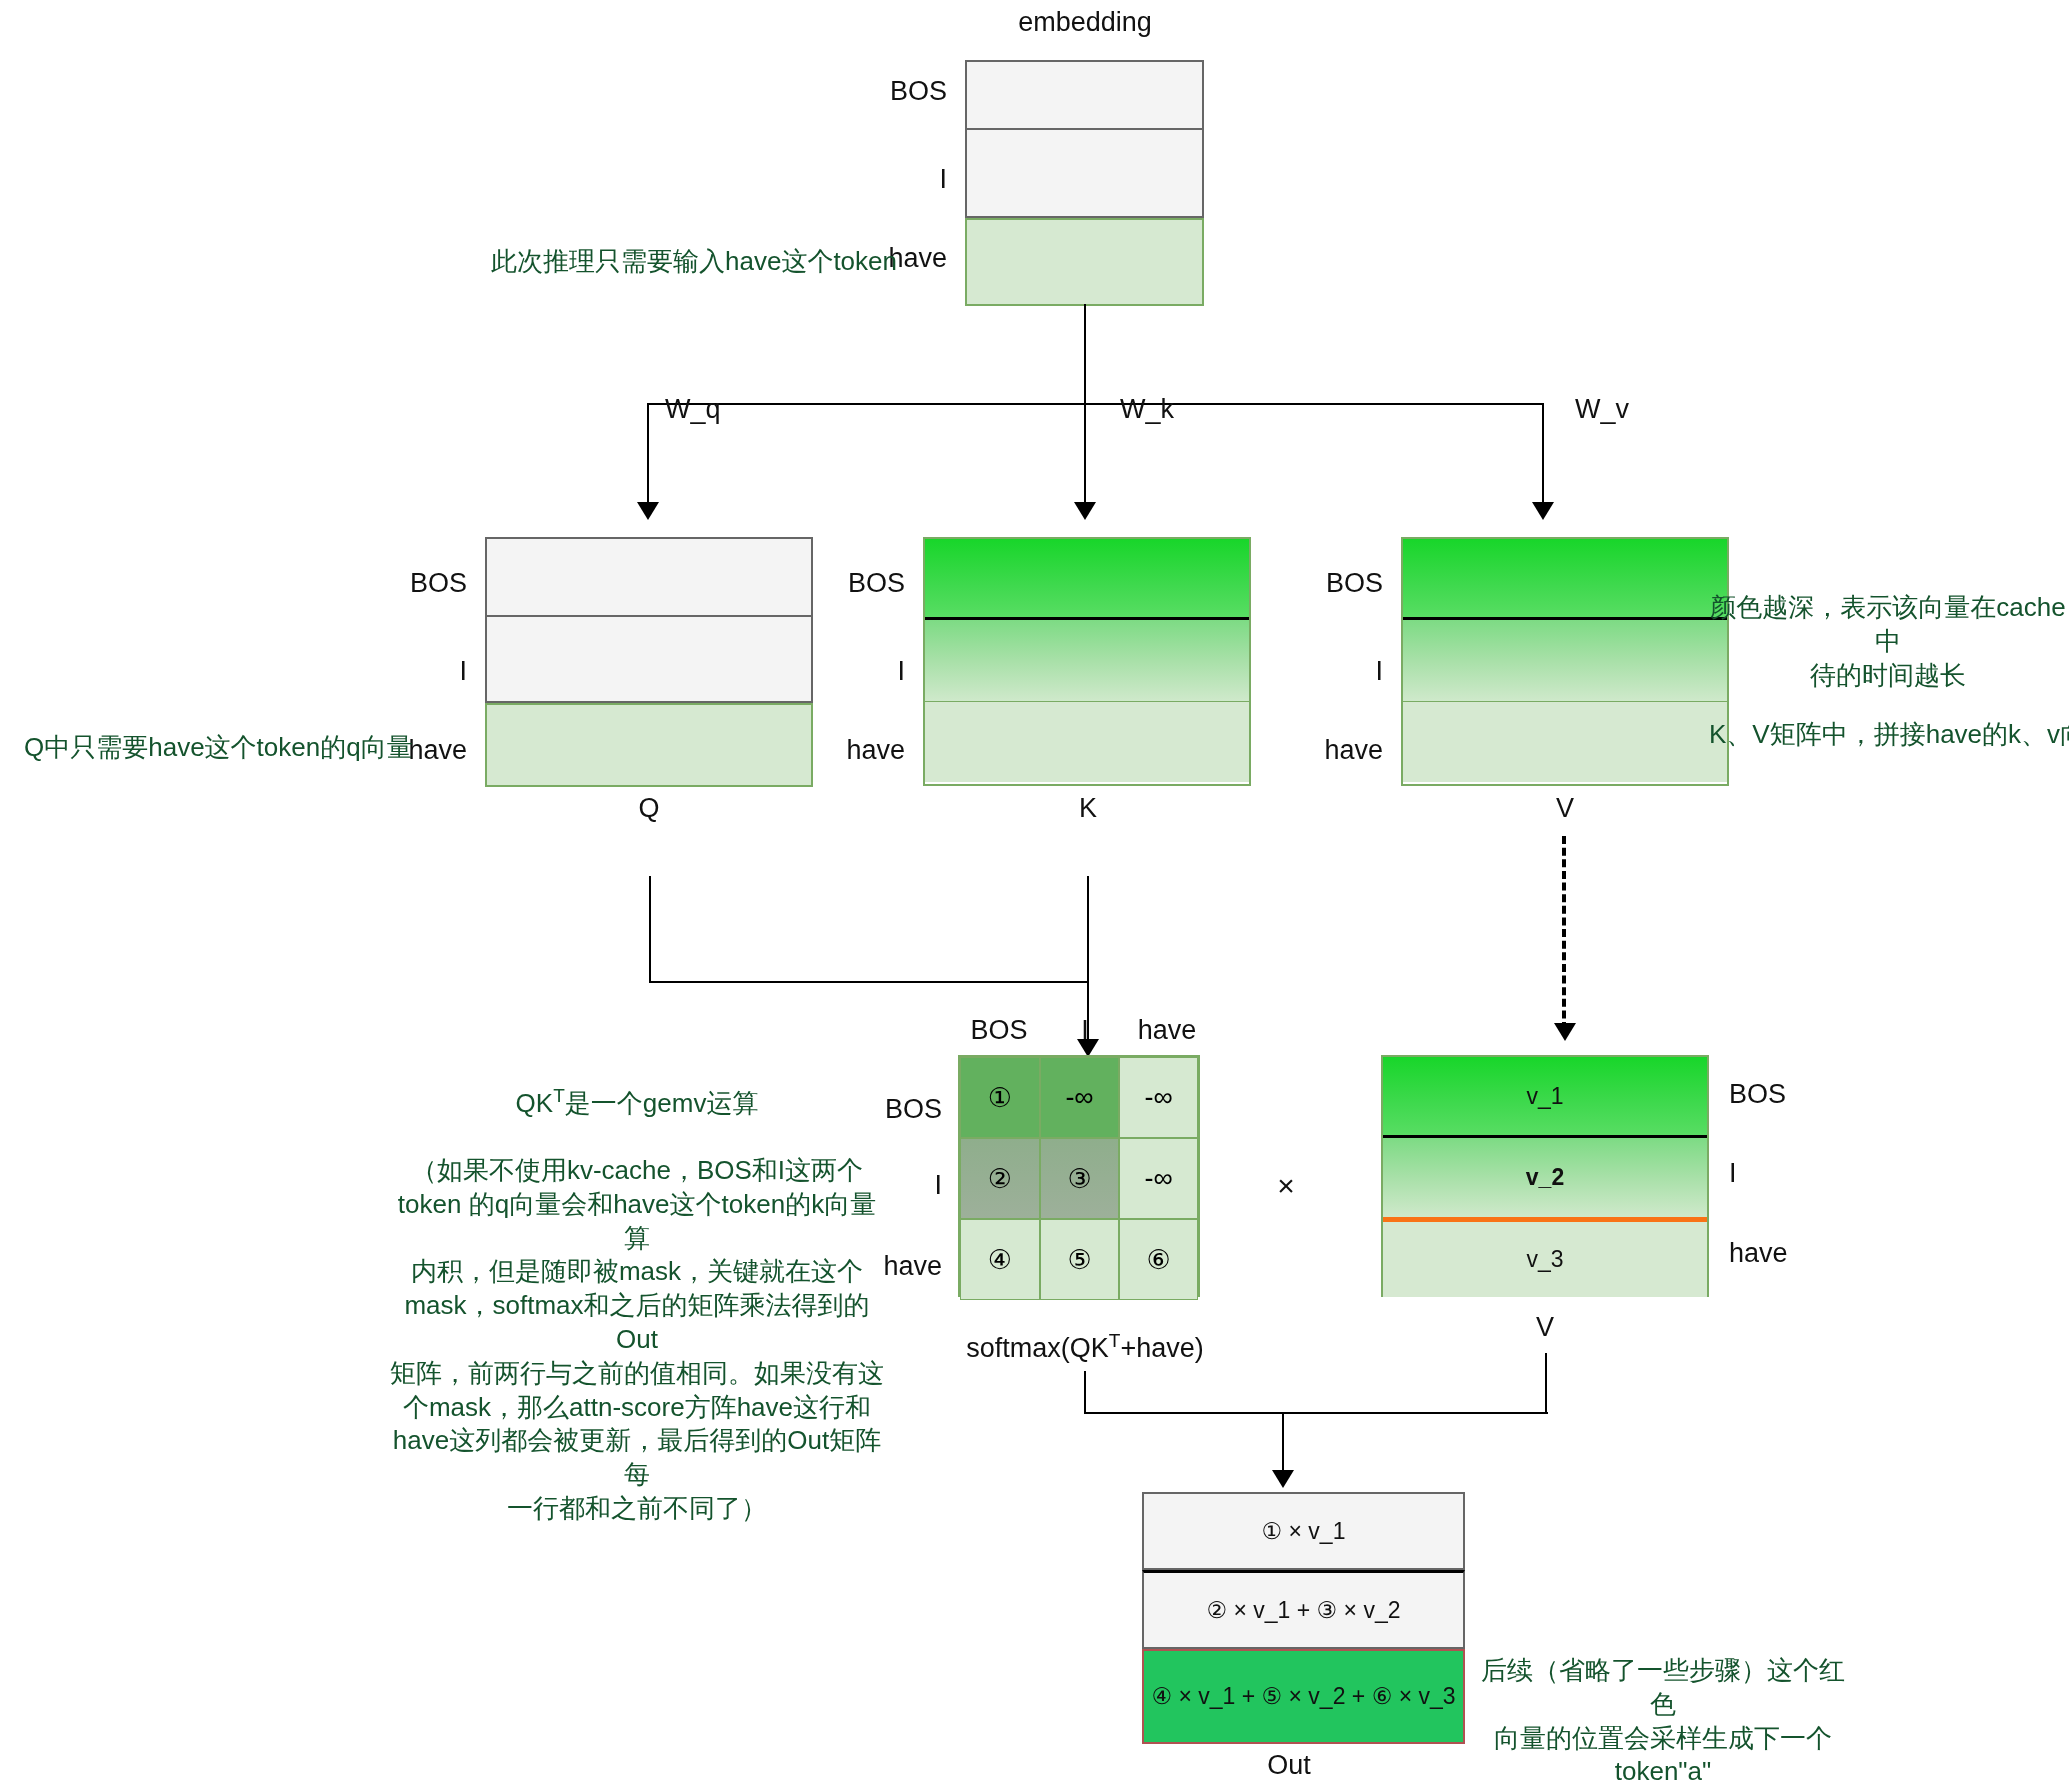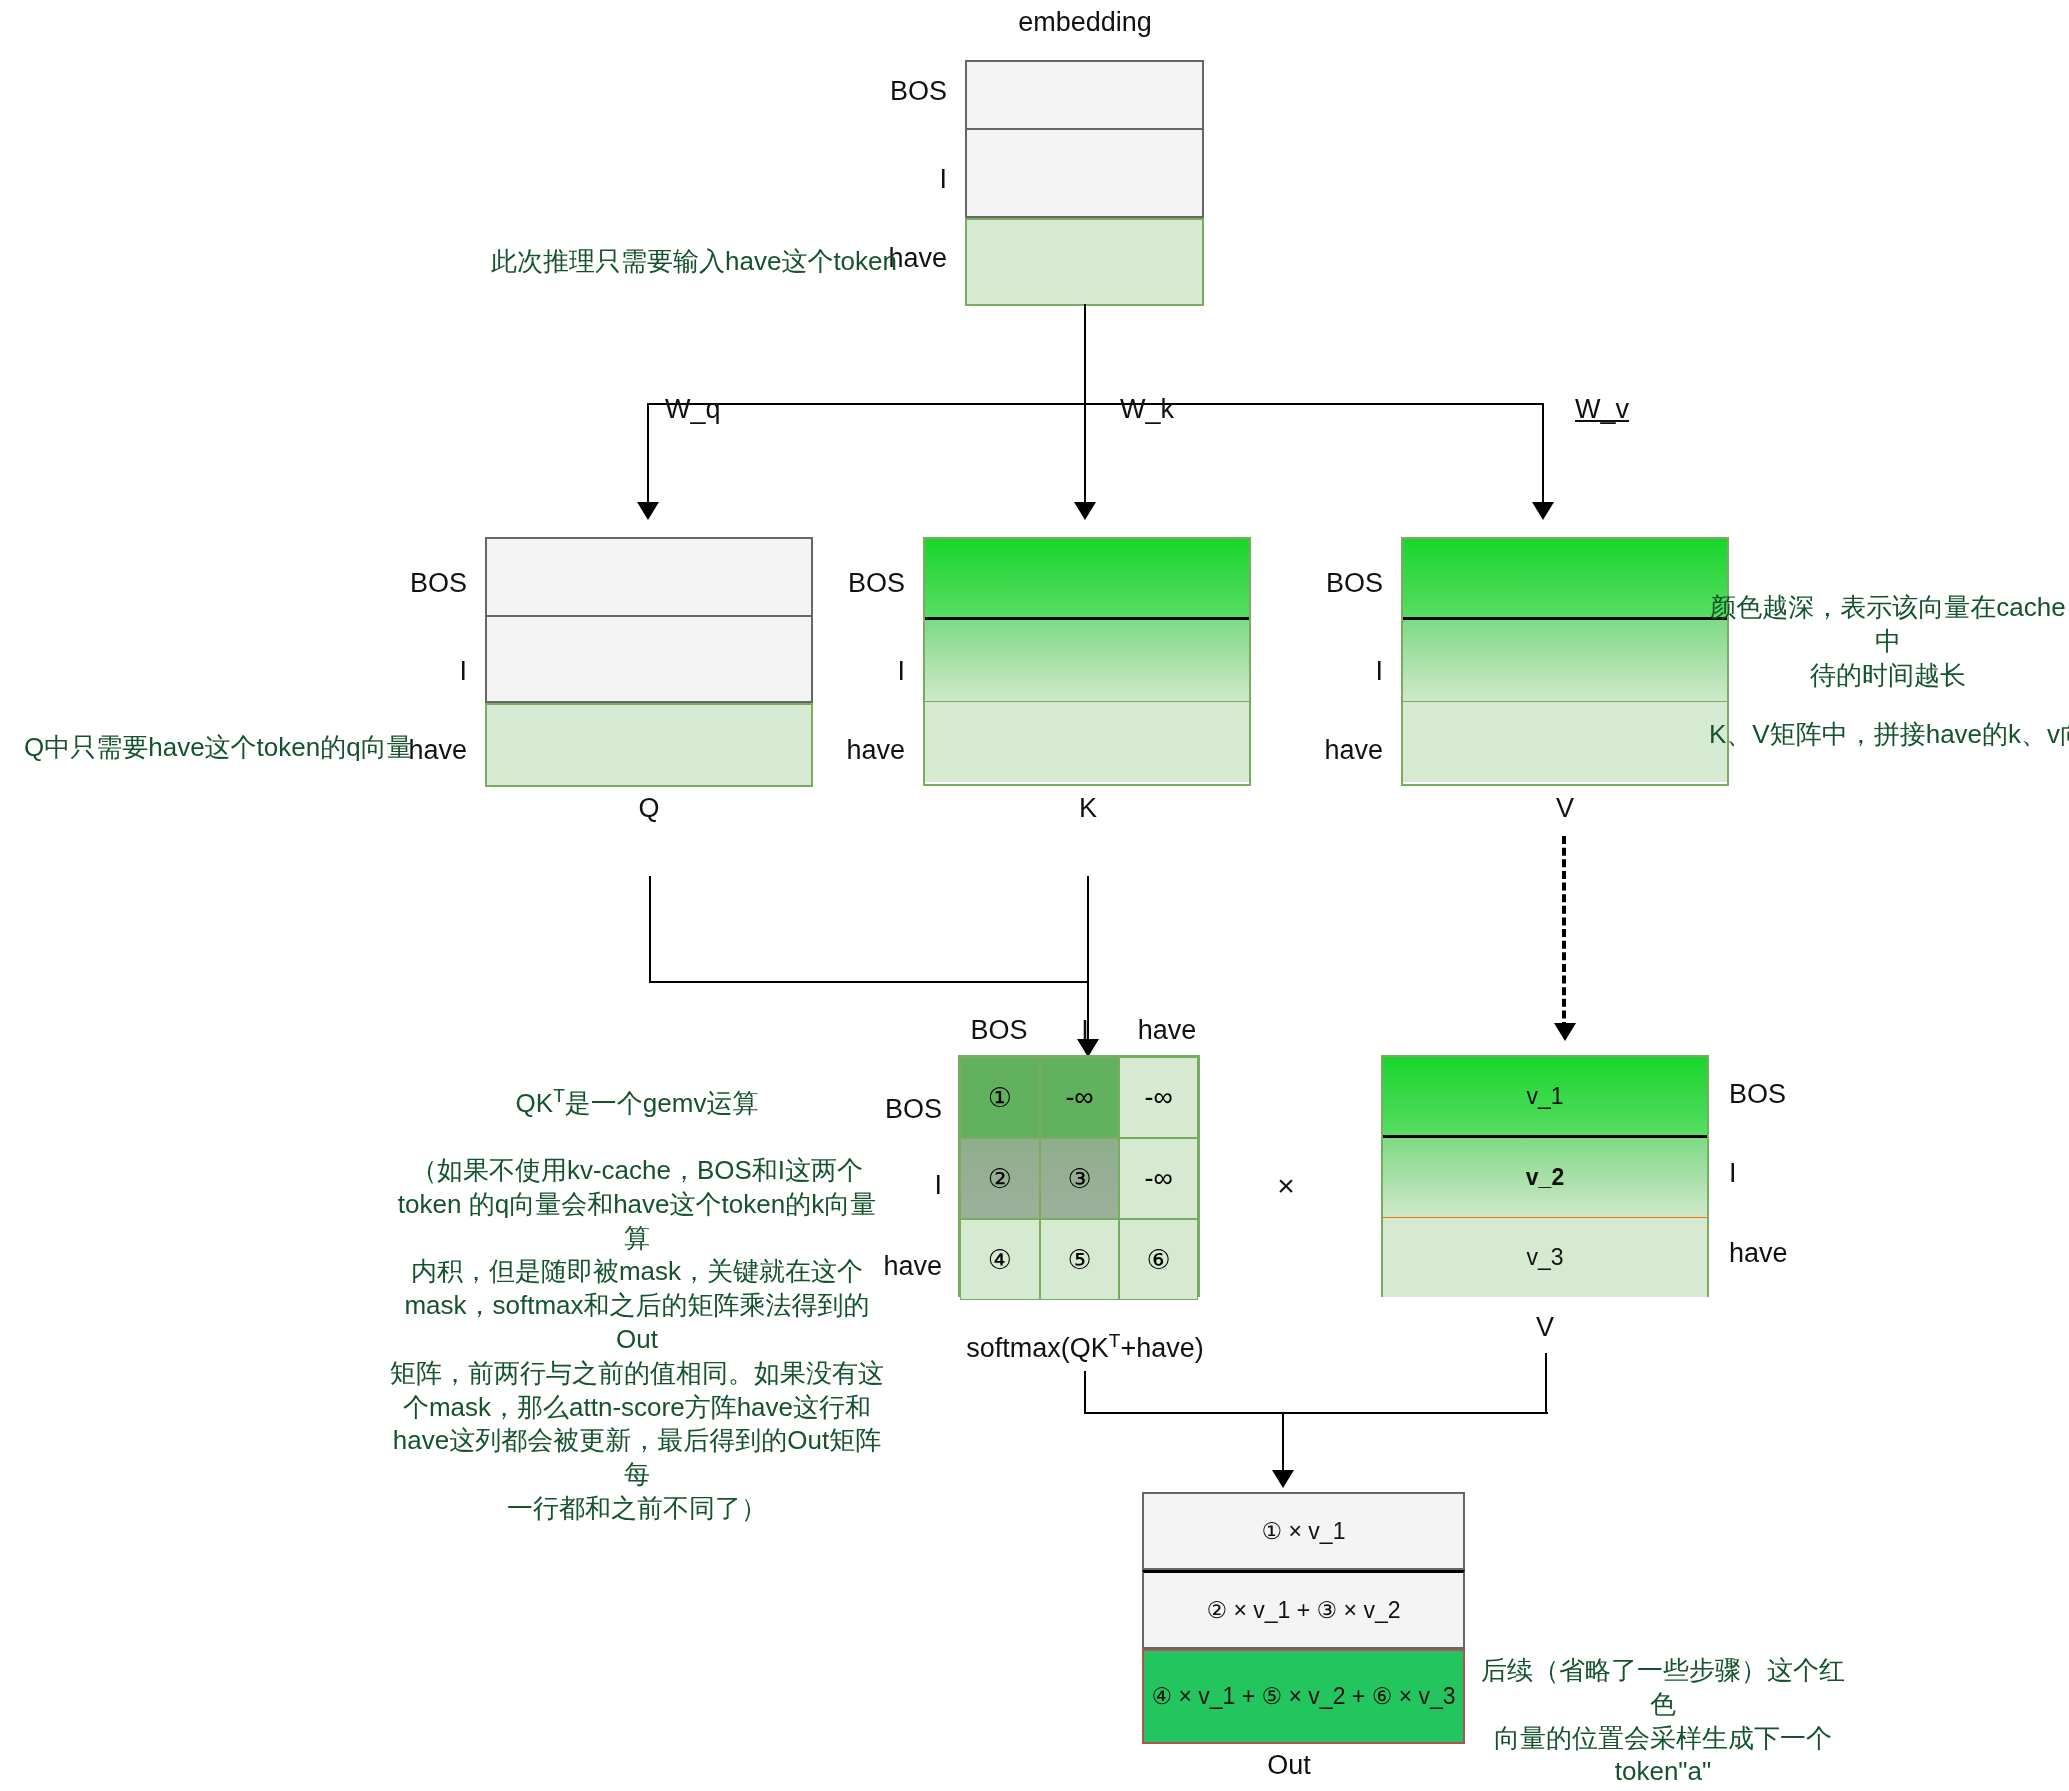--- a/index.html
+++ b/index.html
@@ -135,21 +135,21 @@
   <div class="arrowhead" style="left:637px; top:502px;"></div>
 
   <div class="vline" style="left:1084px; top:403px; height:104px;"></div>
   <div class="arrowhead" style="left:1074px; top:502px;"></div>
 
   <div class="vline" style="left:1542px; top:403px; height:104px;"></div>
   <div class="arrowhead" style="left:1532px; top:502px;"></div>
 
   <div class="lbl" style="left:665px; top:395px;">W_q</div>
   <div class="lbl" style="left:1120px; top:395px;text-align:right;">W_k</div>
-  <div class="lbl" style="left:1575px; top:395px;text-decoration:underline;">W_v</div>
+  <div class="lbl" style="left:1575px; top:395px;">W_v</div>
 
   <div class="lbl right" style="left:467px; top:569px;">BOS</div>
   <div class="lbl right" style="left:467px; top:657px;">I</div>
   <div class="lbl right" style="left:467px; top:736px;">have</div>
 
   <div class="matrix" style="left:485px; top:537px; width:328px; height:249px;">
     <div class="row f-gray b-gray" style="height:80px;"></div>
     <div class="row f-gray b-gray" style="height:86px; border-top:none;"></div>
     <div class="row f-lgreen b-green" style="height:84px;"></div>
   </div>
@@ -230,21 +230,21 @@
 个mask，那么attn-score方阵have这行和
 have这列都会被更新，最后得到的Out矩阵每
 一行都和之前不同了）</div>
   </div>
 
   <div class="lbl center" style="left:1286px; top:1169px; font-size:30px;">×</div>
 
   <div class="matrix b-green" style="left:1381px; top:1055px; width:328px; height:242px;">
     <div class="row g-bos" style="height:78px;">v_1</div>
     <div class="row g-i bt-black" style="height:82px;">v_2</div>
-    <div class="row g-have" style="height:80px; border-top:1px solid #f97316;">v_3</div>
+    <div class="row g-have" style="height:80px; border-top:5px solid #f97316;">v_3</div>
   </div>
 
   <div class="lbl" style="left:1729px; top:1080px;">BOS</div>
   <div class="lbl" style="left:1729px; top:1159px;">I</div>
   <div class="lbl" style="left:1729px; top:1239px;">have</div>
 
   <div class="lbl center" style="left:1545px; top:1313px;">V</div>
 
   <div class="vline" style="left:1084px; top:1371px; height:42px;"></div>
   <div class="vline" style="left:1545px; top:1353px; height:60px;"></div>

